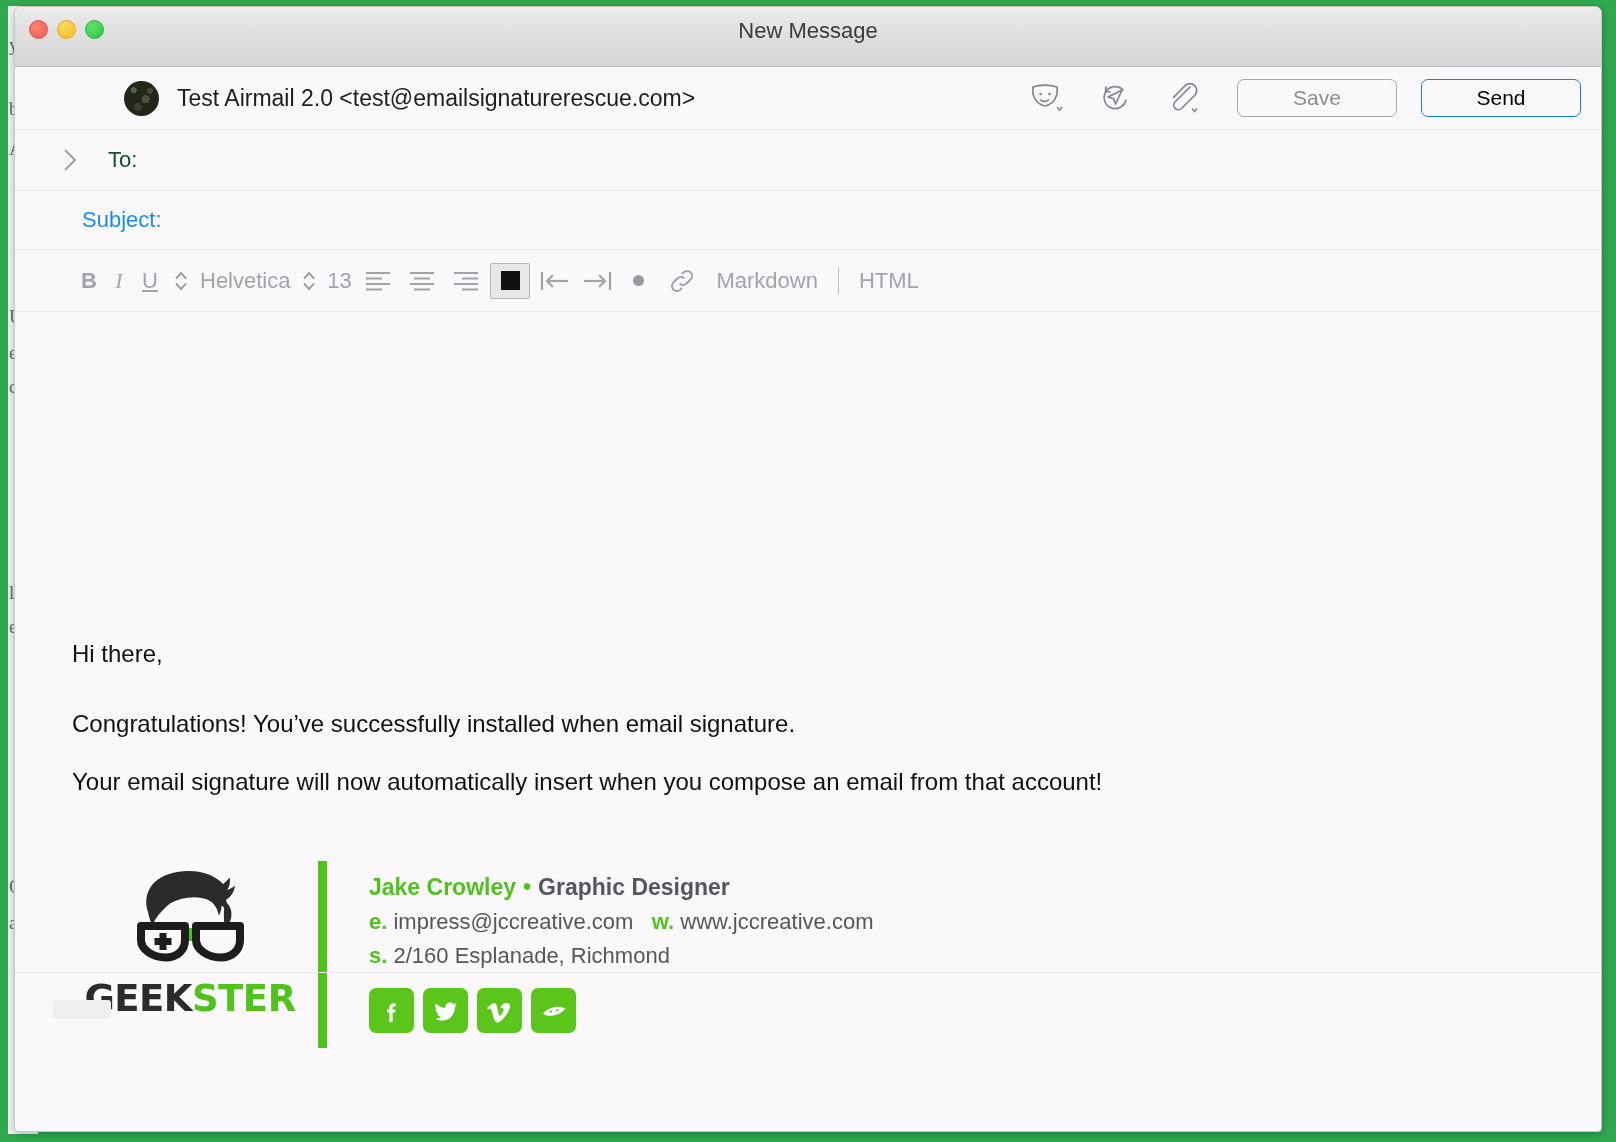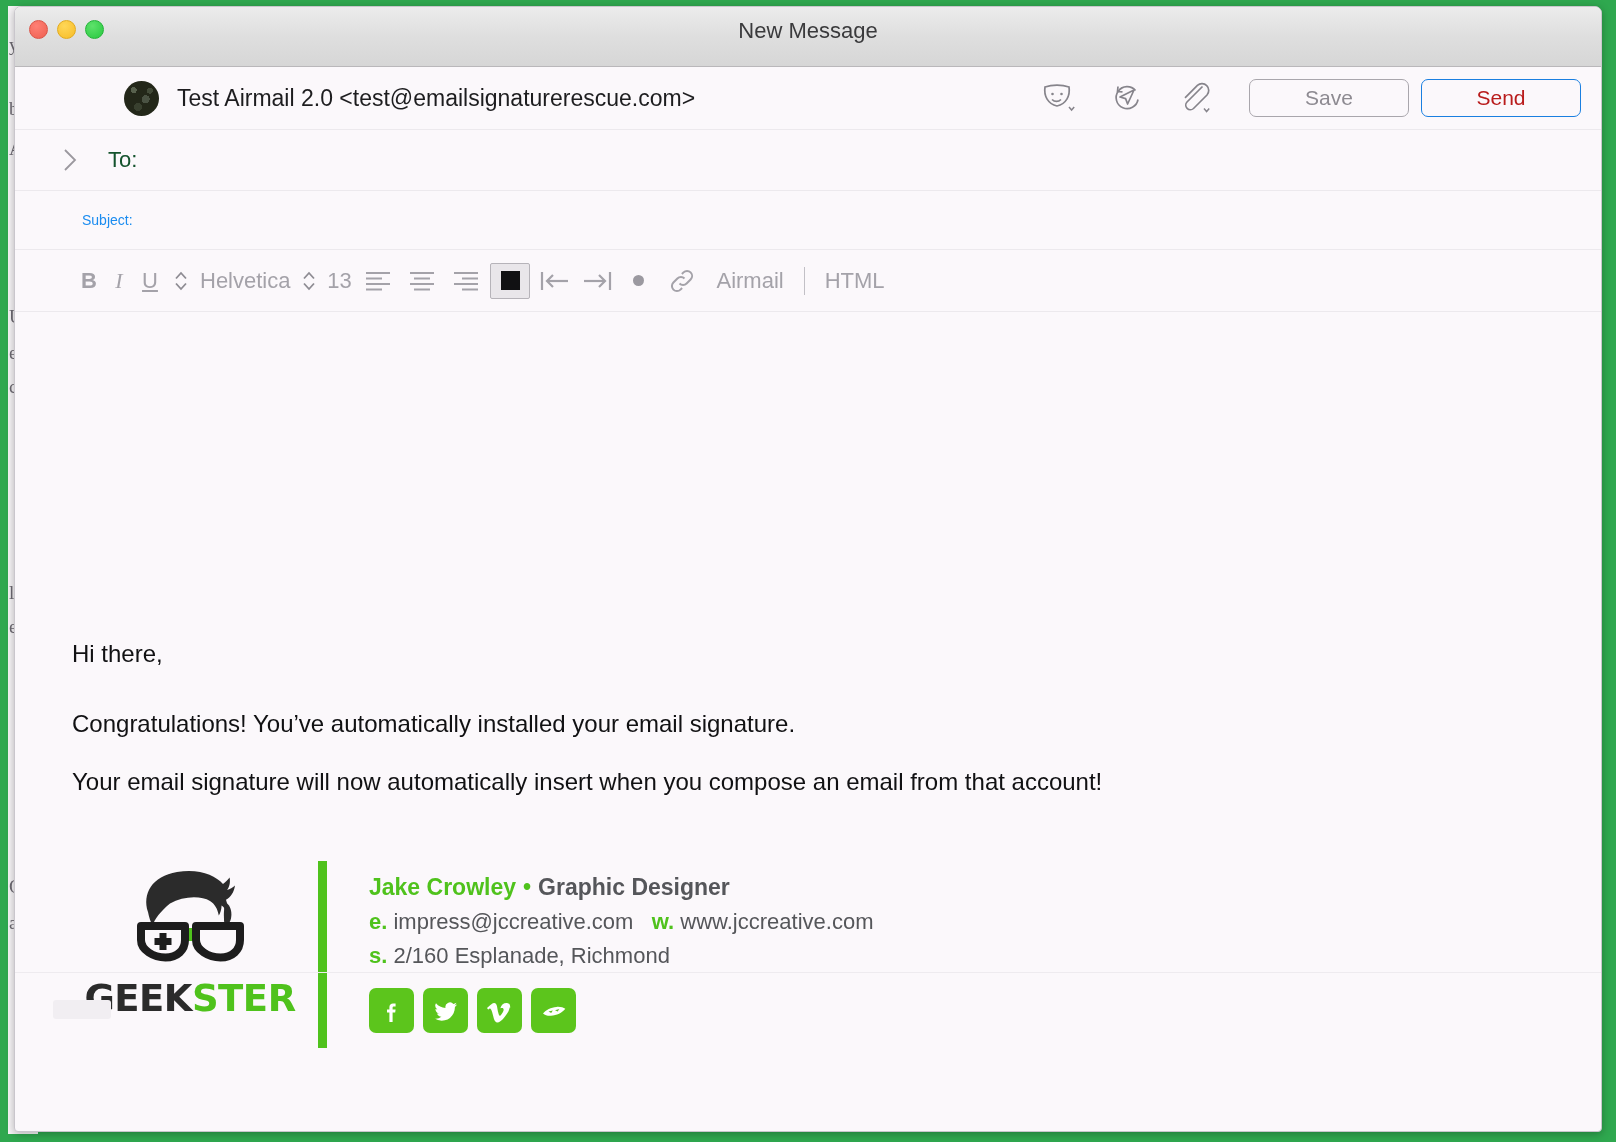--- a/index.html
+++ b/index.html
@@ -135,22 +135,22 @@
     box-sizing: border-box;
     background: #fbf8fb;
   }
   #save-button {
     border: 1.6px solid #a9a6ac;
     color: #8d8a91;
     margin-left: 14px;
   }
   #send-button {
     border: 1.8px solid #1a7fe0;
-    color: #b91c1c;
-    margin-left: 0;
+    color: #000000;
+    margin-left: 12px;
   }
 
   
   #to-row {
     position: relative;
     height: 60px;
     border-bottom: 1px solid #ece9ed;
     display: flex;
     align-items: center;
     background: #fbf8fb;
@@ -186,21 +186,21 @@
   
   #subject-row {
     height: 58px;
     border-bottom: 1px solid #ece9ed;
     display: flex;
     align-items: center;
     background: #fbf8fb;
   }
   #subject-label {
     margin-left: 67px;
-    font-size: 14px;
+    font-size: 22px;
     color: #1a8cf0;
   }
   #subject-input {
     flex: 1;
     border: none;
     outline: none;
     background: transparent;
     font-size: 22px;
     font-family: "Liberation Sans", sans-serif;
     color: #1d1d1f;
@@ -489,29 +489,29 @@
           <i></i>
         </div>
 
       <div class="fb fb-link">
         <svg width="30" height="28" viewBox="0 0 30 28" fill="none" stroke="currentColor" stroke-width="2">
           <path d="M12.5 16.5a5 5 0 0 0 7.1 0l4-4a5 5 0 0 0-7.1-7.1l-1.6 1.6"></path>
           <path d="M17.5 11.5a5 5 0 0 0-7.1 0l-4 4a5 5 0 0 0 7.1 7.1l1.6-1.6"></path>
         </svg>
       </div>
 
-      <div class="fb fb-text">Airmail</div>
+      <div class="fb fb-text">Markdown</div>
       <div class="fb-sep"></div>
       <div class="fb fb-text">HTML</div>
     </div>
 
     <div id="body-area">
 
       <p class="msg-p" id="p-greeting">Hi there,</p>
-      <p class="msg-p" id="p-congrats">Congratulations! You’ve automatically installed your email signature.</p>
+      <p class="msg-p" id="p-congrats">Congratulations! You’ve successfully installed when email signature.</p>
       <p class="msg-p" id="p-autoinsert">Your email signature will now automatically insert when you compose an email from that account!</p>
 
       <div id="signature">
 
         <div id="logo-wrap">
           <svg id="logo-face" viewBox="0 0 150 105">
 
             <path d="M33 46C27 28 37 10 62 6c22-3.6 38 3 46 12 2-1.6 4.4-3.6 6.6-6.6 1 5.6-.4 9.6-2.6 12.6 3-1 5.6-2.6 8-4.6-1 7-4.4 11.6-9 14.4 1.4 4 1.6 8.6 1 12.6-1.4-3-3.2-5.4-5.4-7-.2 4-1.2 7.4-2.8 10.2-1.2-6.6-4-11.6-8.8-14.6-9-5.6-27-5-40 2.4C46 45 39 53 37.6 60 35.6 56 34 51 33 46z" fill="#2b2b2b"></path>
 
             <path d="M110 36c4 2 6.4 6.6 6.4 12.4 0 5.8-2.6 10.6-6.6 12.6-1.4-8-1.2-17.4.2-25z" fill="#2b2b2b"></path>

